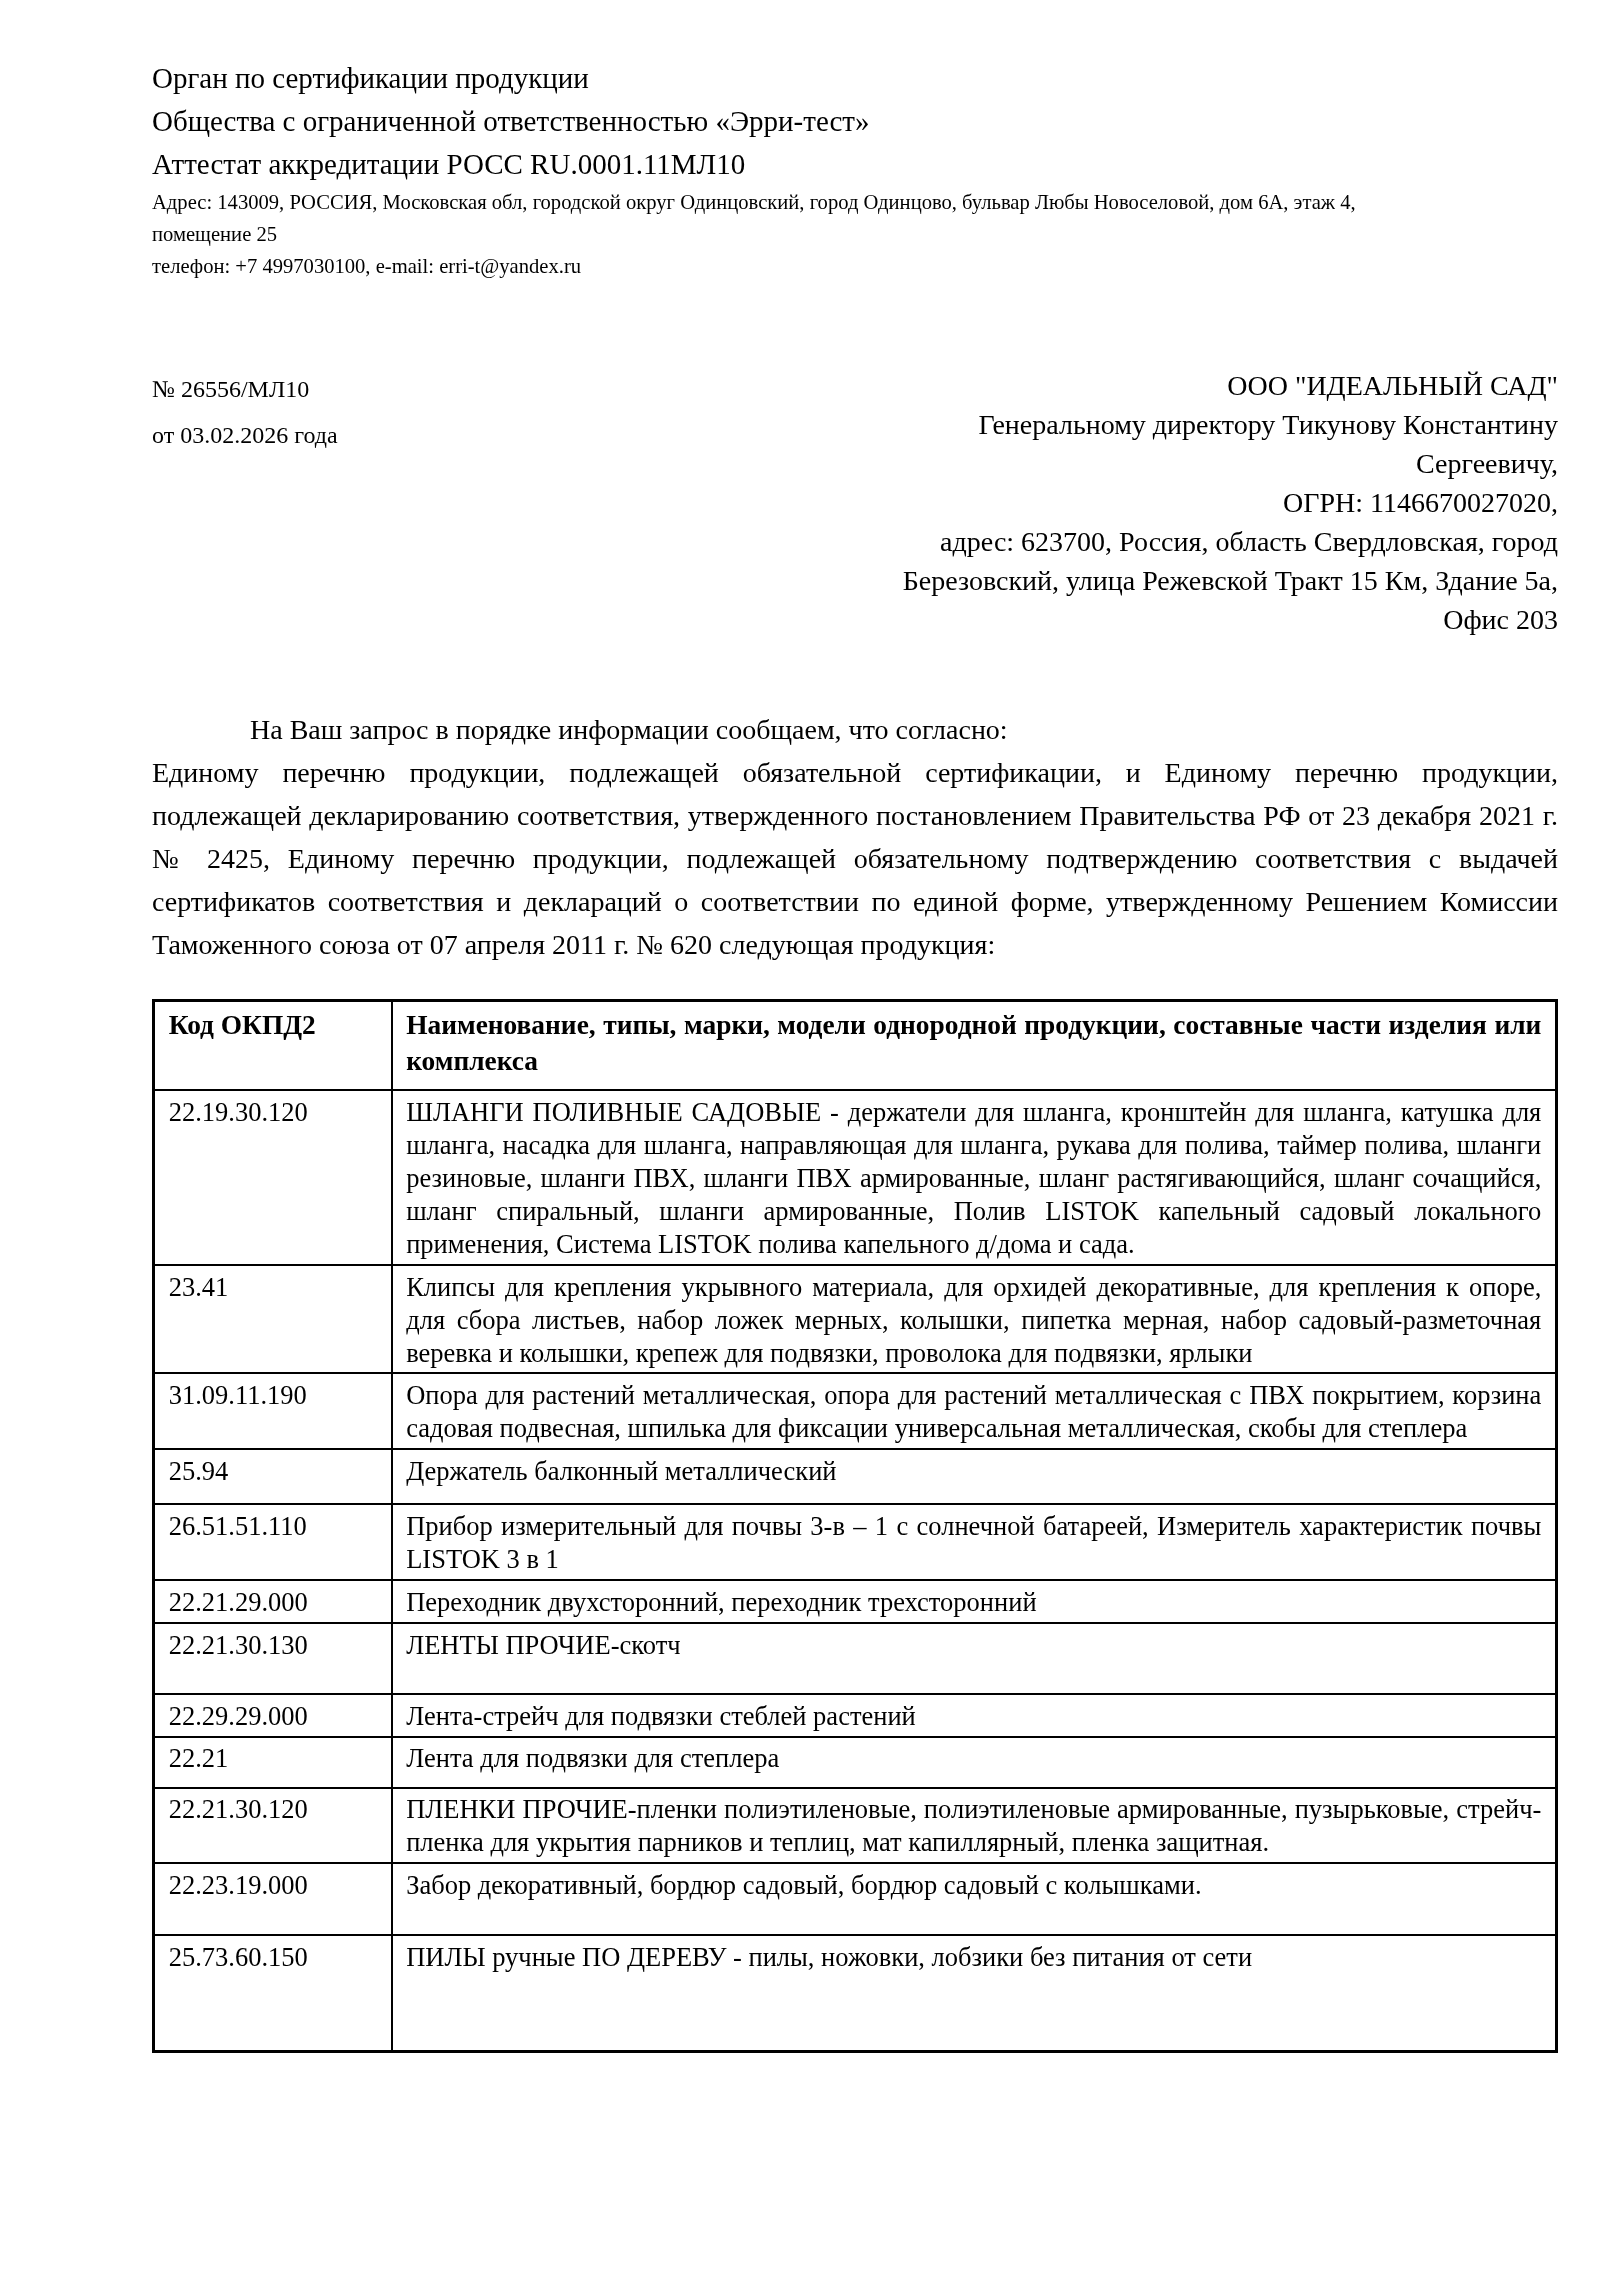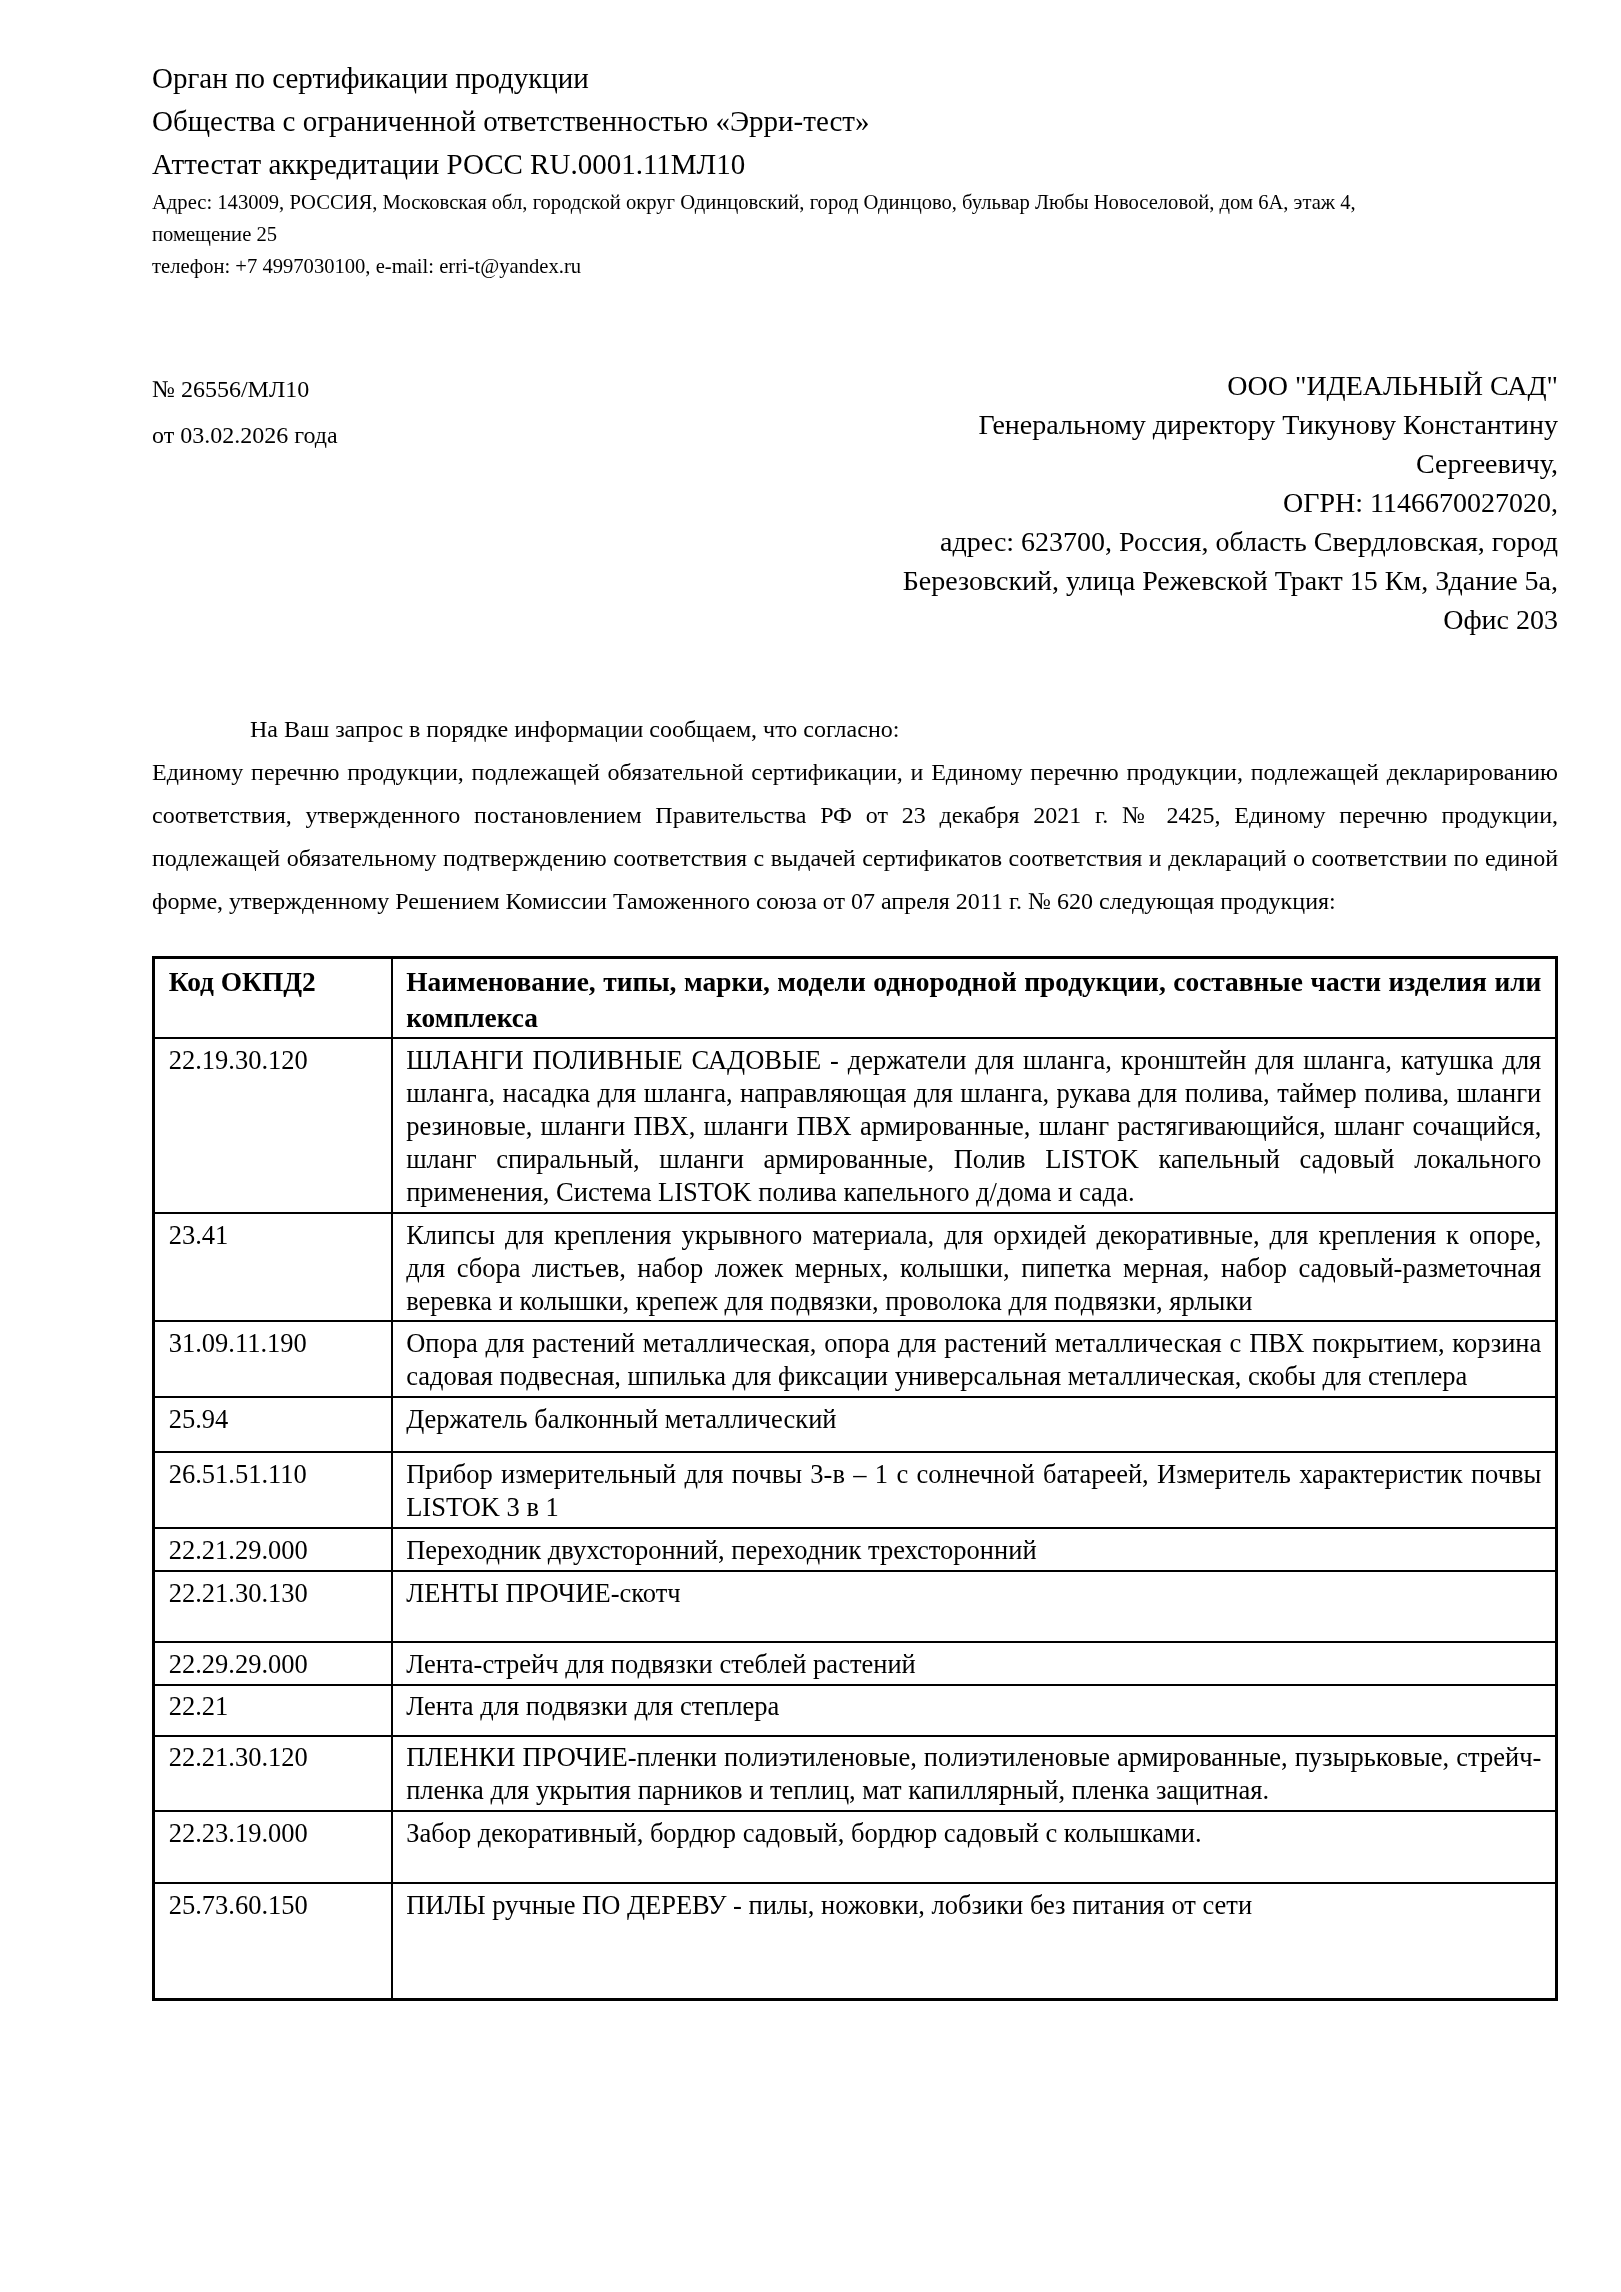--- a/index.html
+++ b/index.html
@@ -15,37 +15,37 @@
   .org-header { text-align: left; }
   .org-title-line { font-size: 29px; line-height: 43px; }
   .org-address-line { font-size: 20.6px; line-height: 32px; }
 
   
   .ref-row { display: flex; justify-content: space-between; align-items: flex-start; margin-top: 84px; }
   .ref-block { font-size: 24px; line-height: 46px; white-space: nowrap; }
   .addressee-block { font-size: 28px; line-height: 39px; text-align: right; max-width: 961px; }
 
   
-  .body-text { margin-top: 69px; font-size: 24px; }
+  .body-text { margin-top: 69px; font-size: 28px; }
   .intro-line { margin: 0; text-indent: 98px; line-height: 43px; }
   .main-paragraph { margin: 0; text-align: justify; line-height: 43px; }
 
   
   table.products {
     margin-top: 33px; width: 100%;
     border-collapse: collapse; border: 3.9px solid #000;
     table-layout: fixed;
   }
   .products th, .products td {
     border: 2.9px solid #000;
     vertical-align: top;
     font-size: 26.5px; line-height: 33px;
     padding: 4.9px 13.7px 2.9px 13.7px;
   }
-  .products th { font-size: 27.4px; line-height: 36px; font-weight: bold; padding-bottom: 1px; }
+  .products th { font-size: 27.4px; line-height: 36px; font-weight: bold; padding-bottom: 10px; }
   .products th.code-col, .products td.code { text-align: left; }
   .products th.desc-col, .products td.desc { text-align: justify; }
   
   .products th:first-child, .products td:first-child { border-right-width: 2px; }
   .products th:last-child,  .products td:last-child  { border-left-width: 2px; }
 </style>
 </head>
 <body>
 
 <div class="page">

